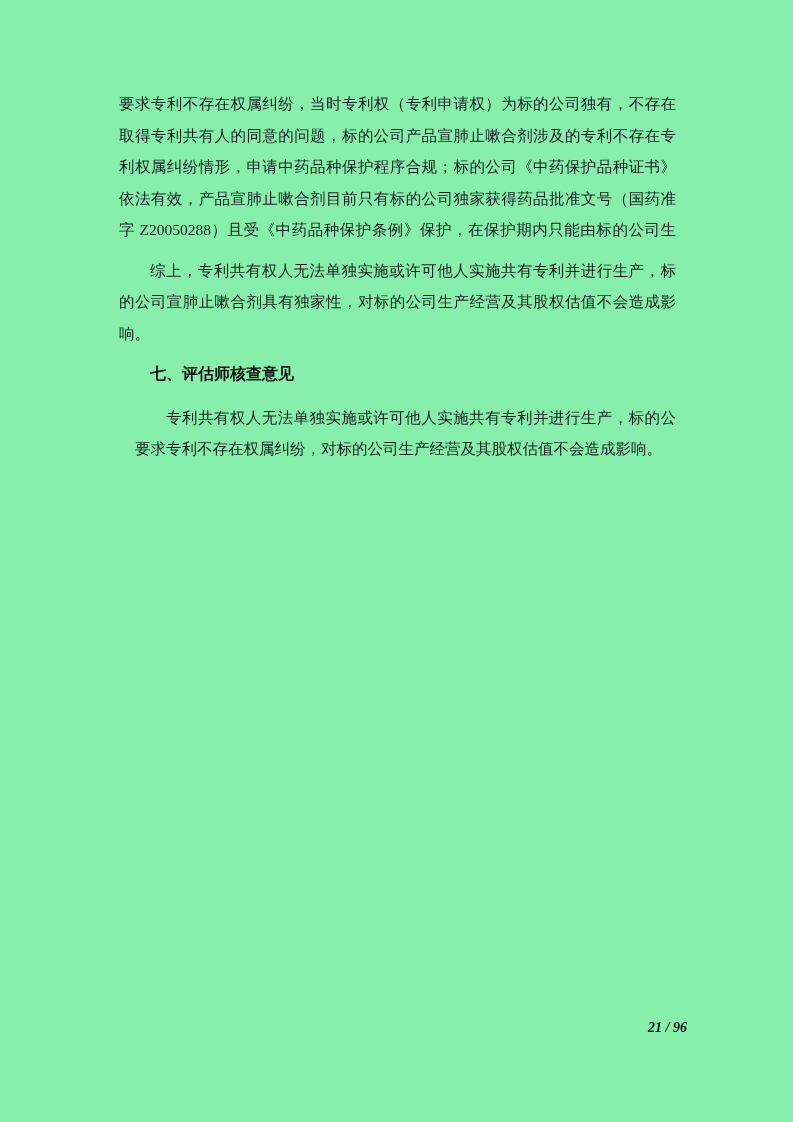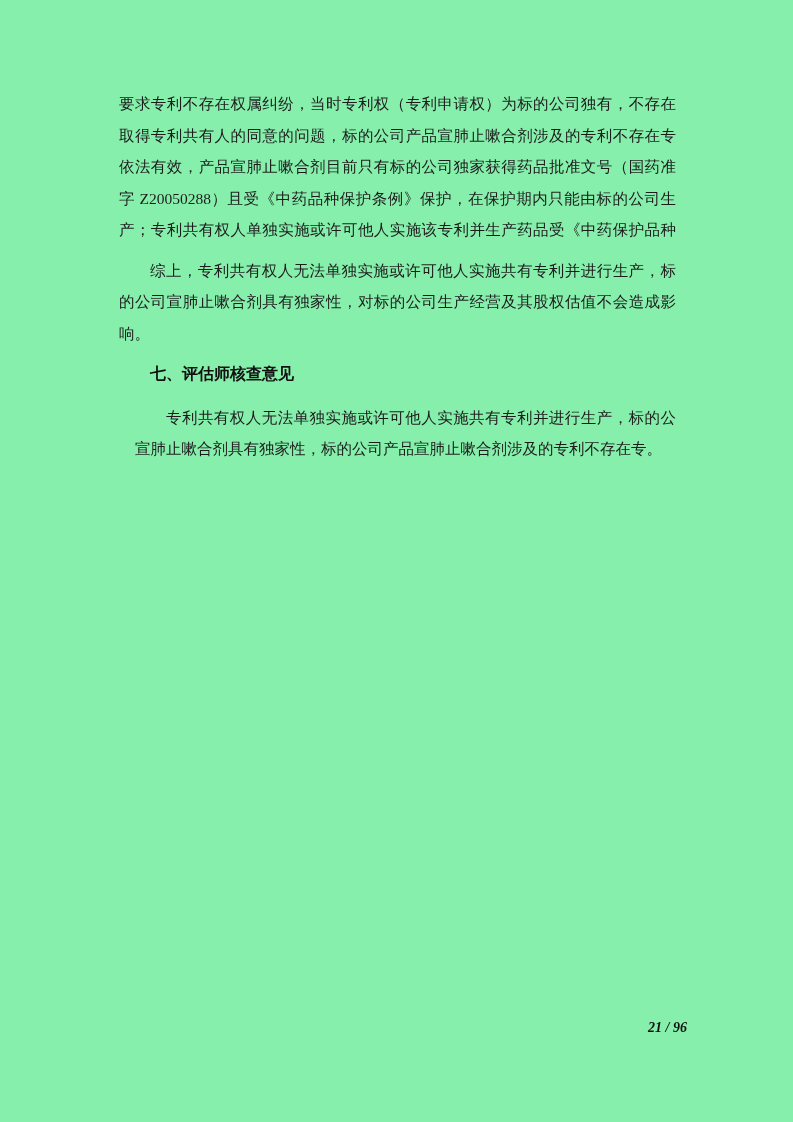--- a/index.html
+++ b/index.html
@@ -64,34 +64,34 @@
 </style>
 </head>
 <body>
 
 <div class="page">
   <div class="content">
 
     <div class="para para-1">
       <div class="line">要求专利不存在权属纠纷，当时专利权（专利申请权）为标的公司独有，不存在</div>
       <div class="line">取得专利共有人的同意的问题，标的公司产品宣肺止嗽合剂涉及的专利不存在专</div>
+      <div class="line">利权属纠纷情形，申请中药品种保护程序合规；标的公司《中药保护品种证书》</div>
       <div class="line">依法有效，产品宣肺止嗽合剂目前只有标的公司独家获得药品批准文号（国药准</div>
       <div class="line">字 Z20050288）且受《中药品种保护条例》保护，在保护期内只能由标的公司生</div>
-      <div class="line">产；专利共有权人单独实施或许可他人实施该专利并生产药品受《中药保护品种</div>
     </div>
 
     <div class="para para-2">
       <div class="line indent">综上，专利共有权人无法单独实施或许可他人实施共有专利并进行生产，标</div>
       <div class="line">的公司宣肺止嗽合剂具有独家性，对标的公司生产经营及其股权估值不会造成影响</div>
       <div class="line last">响。</div>
     </div>
 
     <div class="heading">七、评估师核查意见</div>
 
     <div class="para para-3">
       <div class="line indent">专利共有权人无法单独实施或许可他人实施共有专利并进行生产，标的公司</div>
-      <div class="line last">宣肺止嗽合剂具有独家性，标的公司产品宣肺止嗽合剂涉及的专利不存在专。</div>
+      <div class="line last">要求专利不存在权属纠纷，对标的公司生产经营及其股权估值不会造成影响。</div>
     </div>
 
   </div>
 
   <div class="footer-pagenum">21 / 96</div>
 </div>
 
 </body></html>

